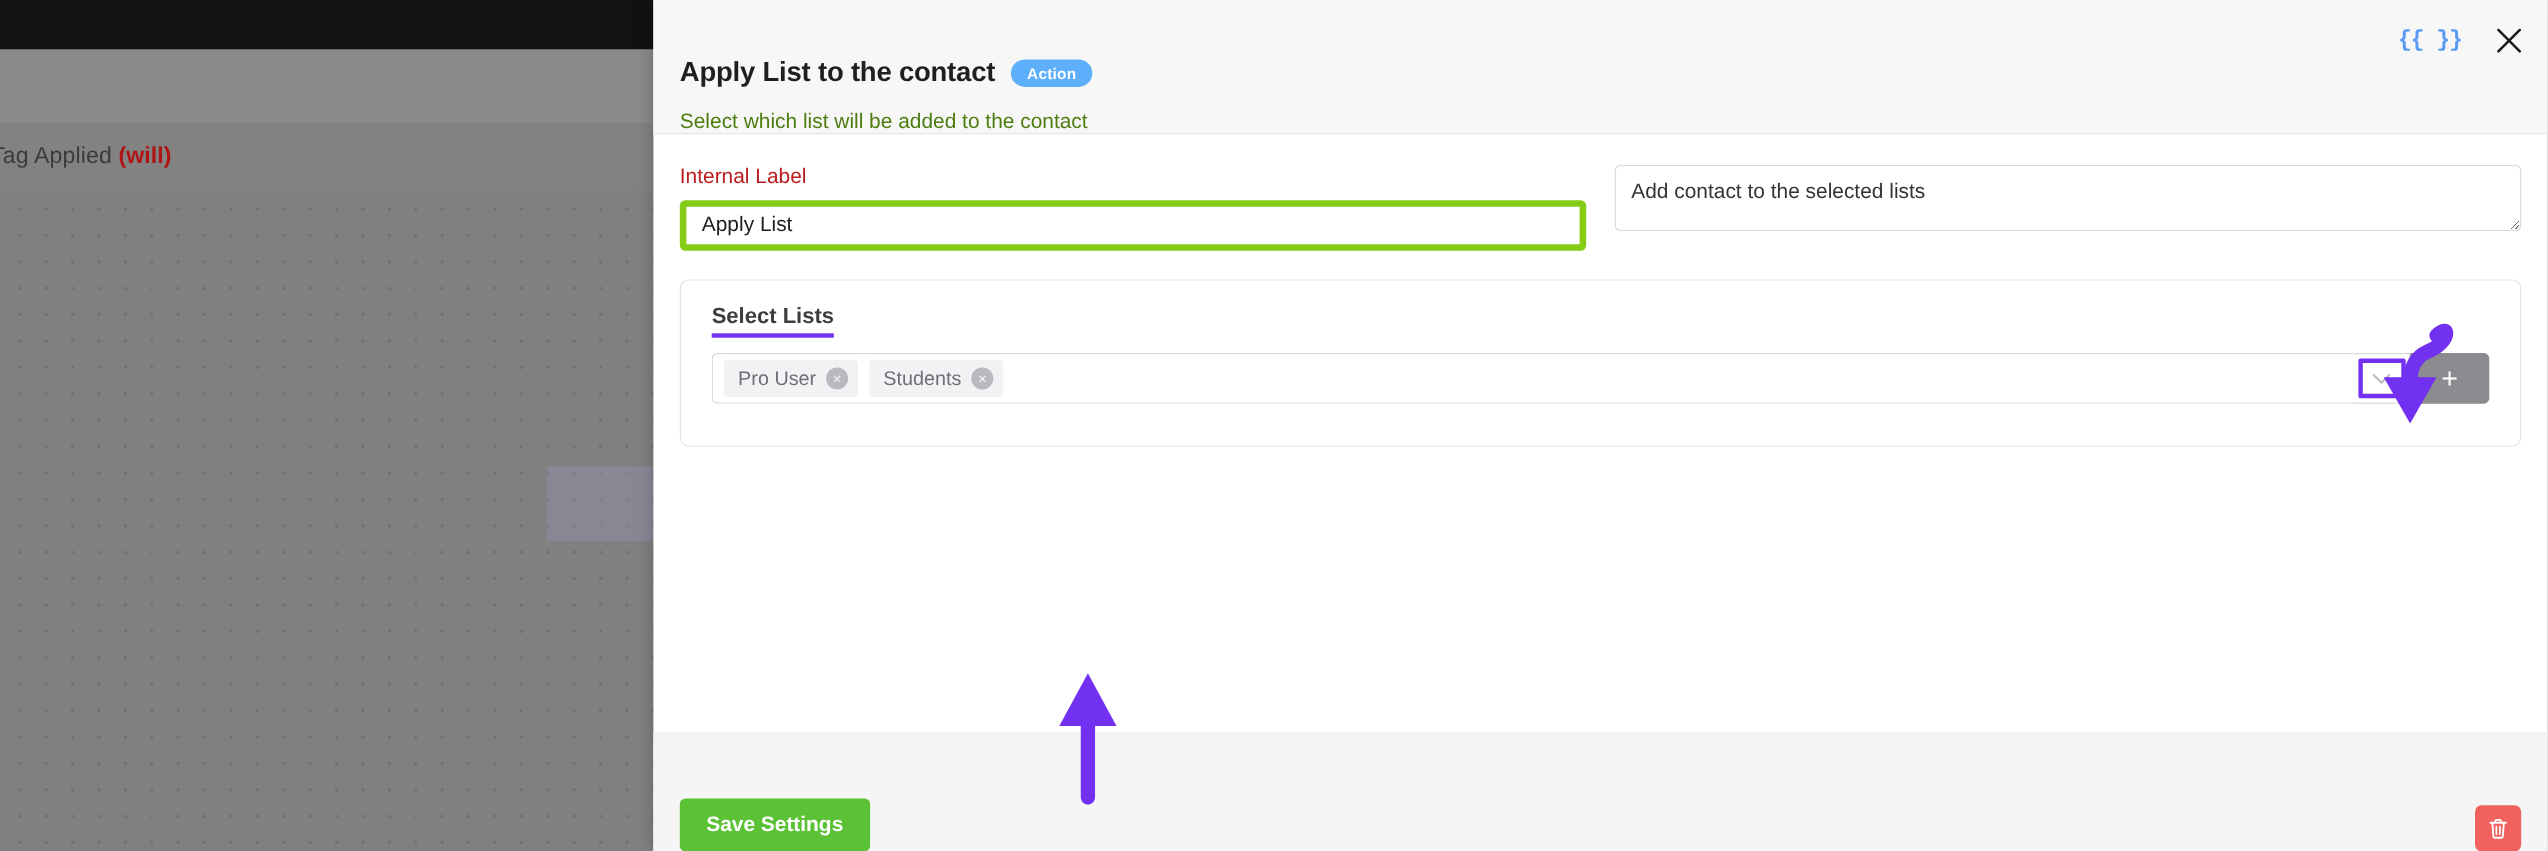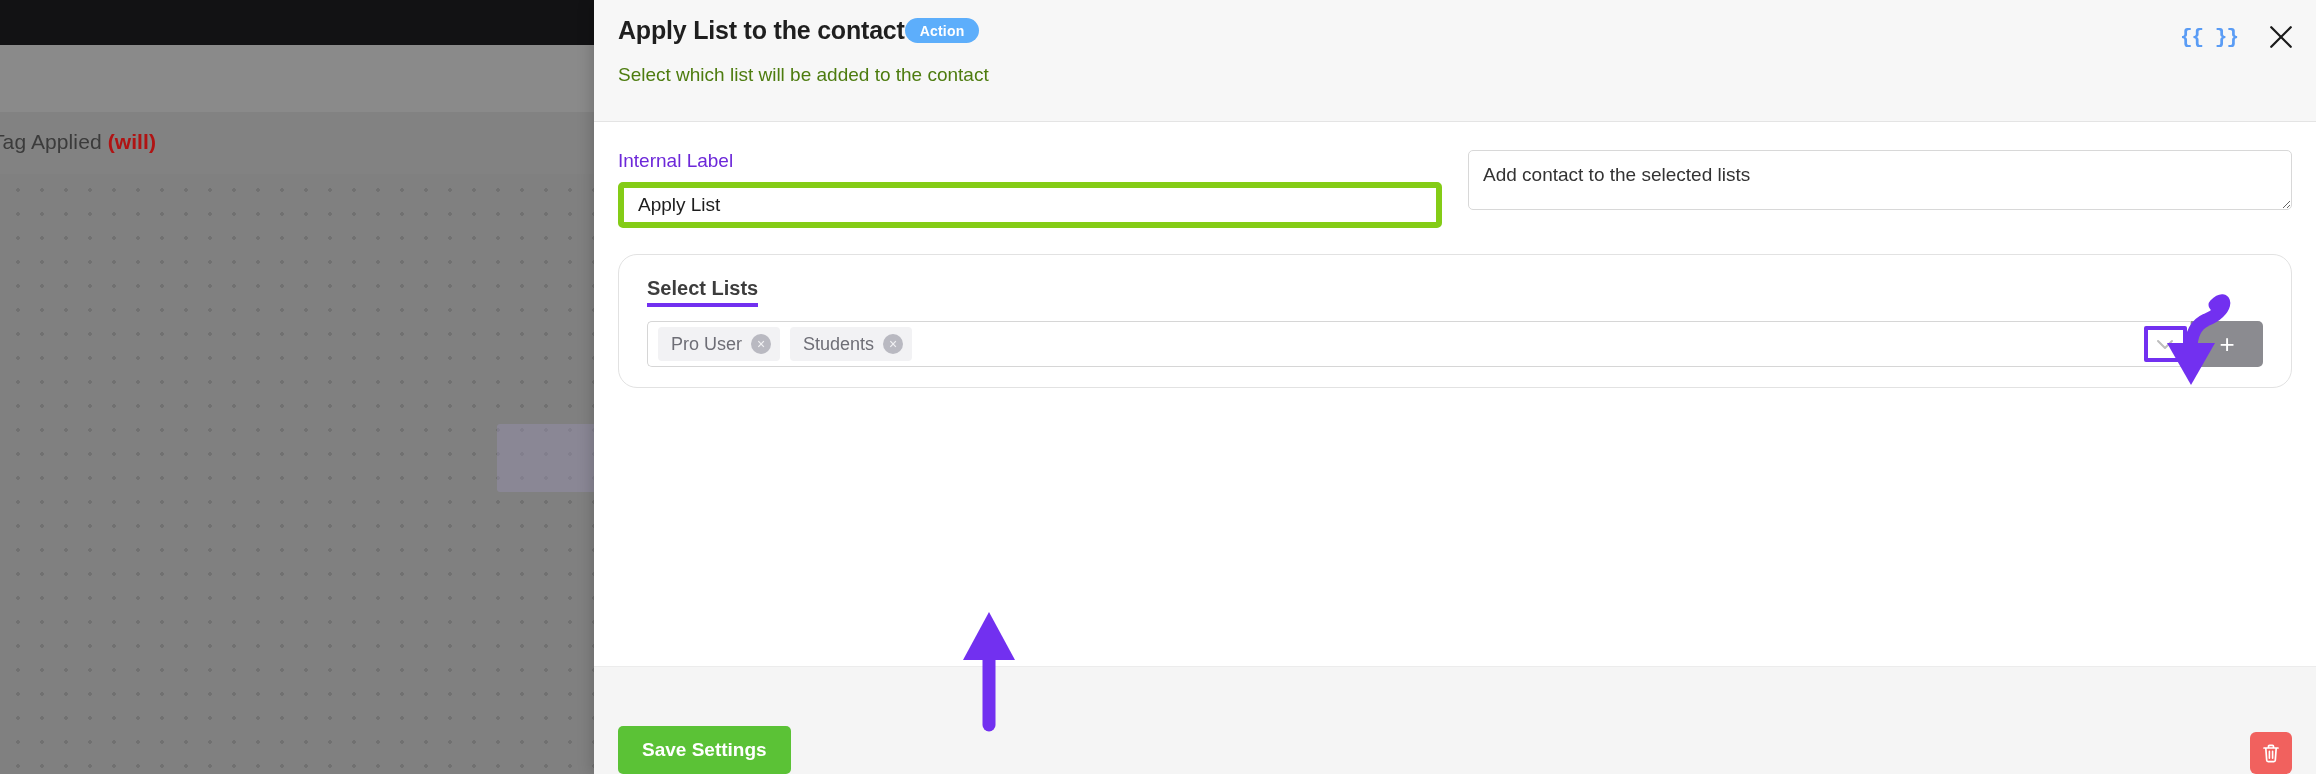--- a/index.html
+++ b/index.html
@@ -97,20 +97,22 @@
     position: relative;
     flex: 0 0 auto;
     height: 122px;
     background: #f7f7f7;
     border-bottom: 1px solid #e4e4e4;
     padding: 16px 46px 0 24px;
   }
   .header-title-row {
     display: flex;
     align-items: center;
+    gap: 14px;
+    margin-top: 36px;
   }
   .panel-title {
     font-size: 25px;
     font-weight: bold;
     color: #1f1f1f;
     letter-spacing: -.2px;
   }
   .badge-action {
     display: inline-flex;
     align-items: center;
@@ -161,21 +163,21 @@
   }
 
   .field-grid {
     display: flex;
     gap: 26px;
   }
   .field-col { flex: 1 1 0; }
 
   .field-label {
     font-size: 19px;
-    color: #6d28d9;
+    color: #b91c1c;
     margin-bottom: 10px;
     display: block;
   }
   .text-input {
     width: 100%;
     height: 46px;
     border: 6px solid #84cc16;
     border-radius: 5px;
     padding: 0 14px;
     font-size: 19px;
@@ -196,22 +198,22 @@
     background: #fff;
     outline: none;
     resize: vertical;
     line-height: 1.3;
   }
 
   
   .lists-card {
     margin-top: 26px;
     border: 1px solid #e2e2e2;
-    border-radius: 19px;
-    padding: 22px 28px 20px 28px;
+    border-radius: 8px;
+    padding: 22px 28px 38px 28px;
     background: #fff;
   }
   .lists-legend {
     display: inline-block;
     font-size: 20px;
     font-weight: bold;
     color: #3d3d3d;
     border-bottom: 4px solid #7230f0;
     padding-bottom: 3px;
     margin-bottom: 14px;

